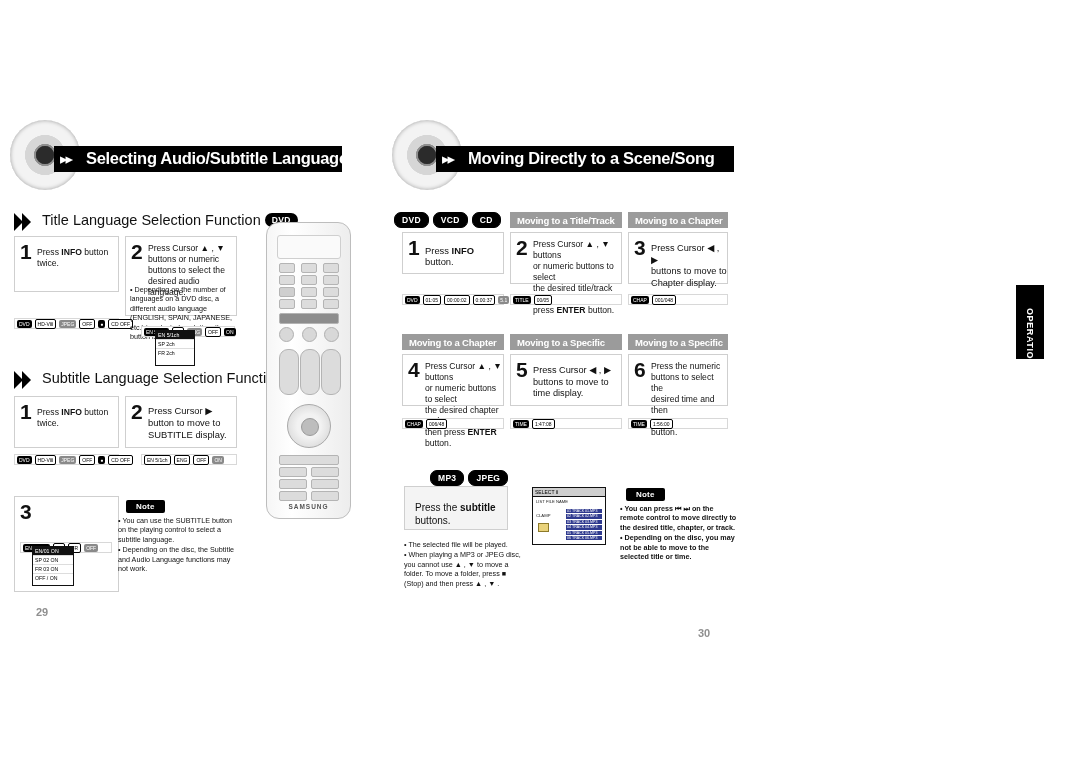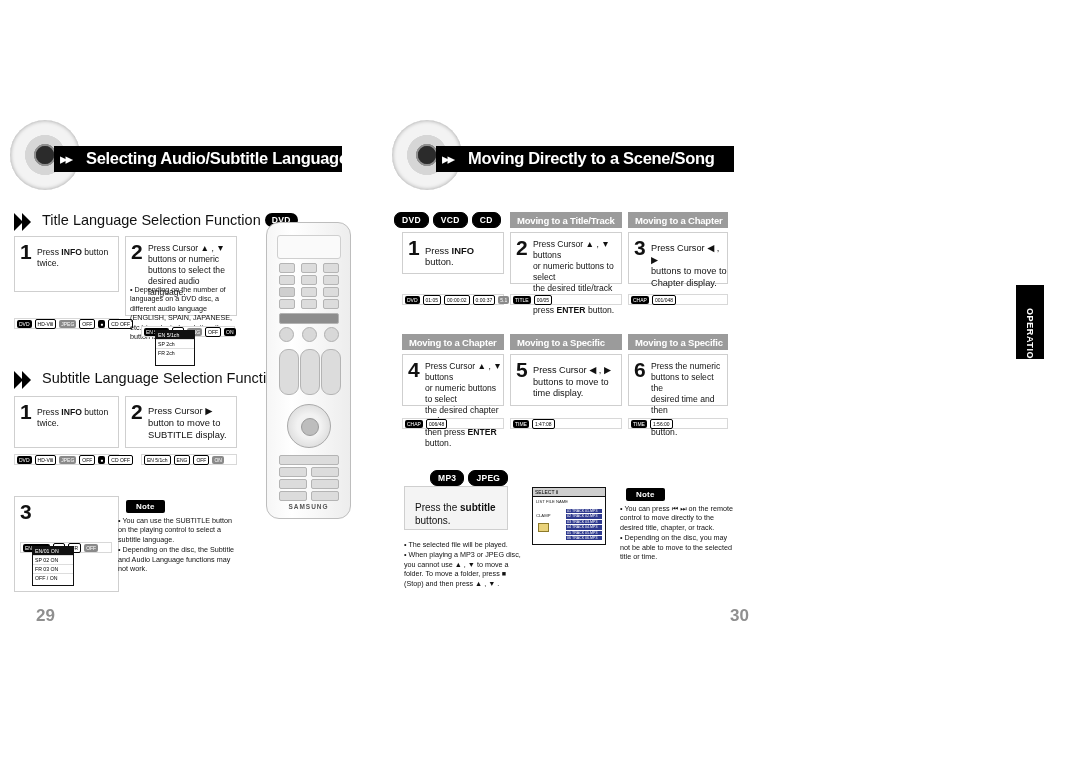--- a/index.html
+++ b/index.html
@@ -78,21 +78,21 @@
   
   .tv{position:absolute;left:532px;top:487px;width:74px;height:58px;border:1px solid #111;
     background:#fff;box-sizing:border-box;}
   .tv .tvhdr{background:#cfcfcf;font-size:5px;padding:1px 2px;border-bottom:1px solid #111;}
   .tv .tvbody{position:relative;height:100%;}
   .tv .lbl{position:absolute;font-size:4.2px;color:#222;}
   .tv .list{position:absolute;right:3px;top:12px;width:36px;}
   .tv .list div{font-size:3.6px;line-height:4.4px;background:#2f3a8f;color:#fff;margin-bottom:1px;padding:0 1px;}
   .tv .folder{position:absolute;left:5px;top:26px;width:9px;height:7px;background:#e9d27a;border:1px solid #8d7a2a;}
 
-  .pagenum{position:absolute;font-size:17px;color:#8f8f8f;font-weight:bold;}
+  .pagenum{position:absolute;font-size:11px;color:#8f8f8f;font-weight:bold;}
 </style>
 </head>
 <body>
 
 <div class="page">
 
   <div class="head" style="left:10px;top:120px;width:330px;">
     <div class="disc"></div>
     <div class="bar" style="width:288px;">
       <span class="chev">▸▸</span>
@@ -347,25 +347,25 @@
         <div>02 TRACK 02.MP3</div>
         <div>03 TRACK 03.MP3</div>
         <div>04 TRACK 04.MP3</div>
         <div>05 TRACK 05.MP3</div>
         <div>06 TRACK 06.MP3</div>
       </div>
     </div>
   </div>
 
   <div class="notebadge" style="left:626px;top:488px;">Note</div>
-  <div class="notetxt" style="left:620px;top:504px;width:118px;">
+  <div class="notetxt" style="left:620px;top:504px;width:118px;font-weight:bold;">
     <div>• You can press ⏮ ⏭ on the remote control to move directly to the desired title, chapter, or track.</div>
     <div>• Depending on the disc, you may not be able to move to the selected title or time.</div>
   </div>
 
   <div class="optab">
     <span>OPERATION</span>
   </div>
 
   <div class="pagenum" style="left:36px;top:606px;">29</div>
-  <div class="pagenum" style="left:698px;top:606px;margin-left:32px;">30</div>
+  <div class="pagenum" style="left:698px;top:627px;">30</div>
 
 </div>
 
 </body></html>

